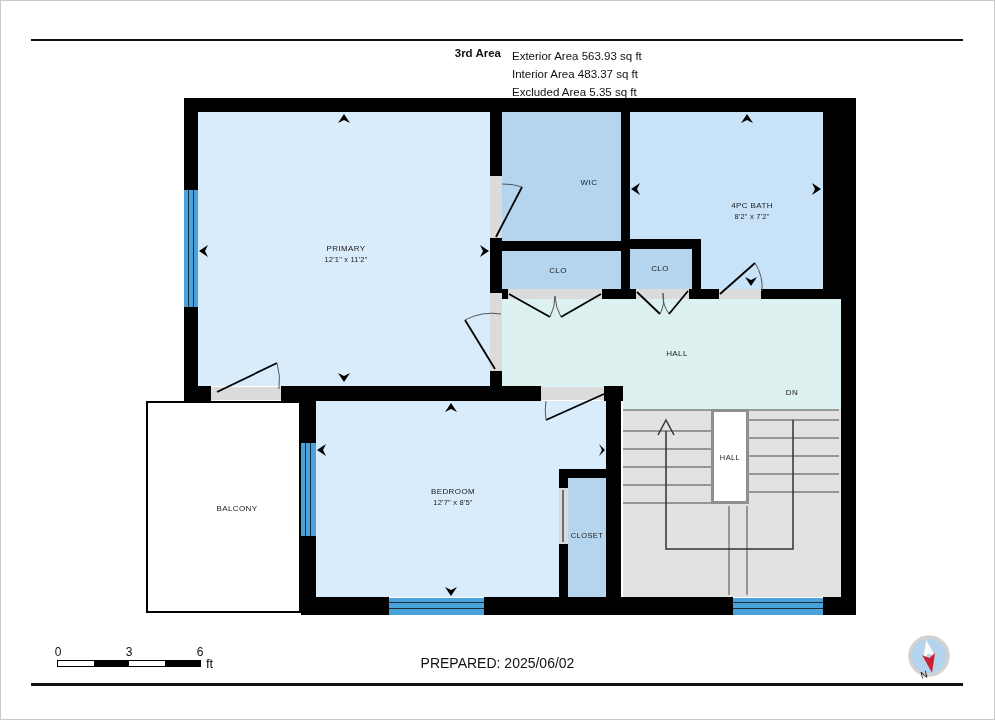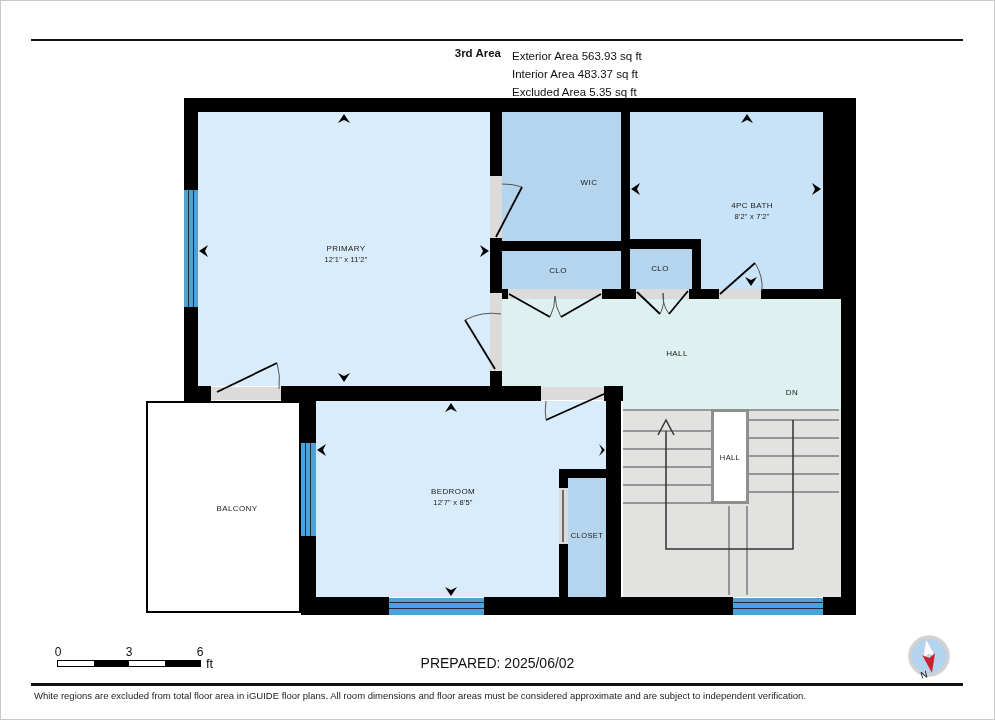--- a/index.html
+++ b/index.html
@@ -186,14 +186,13 @@
   <svg class="overlay" style="left:903px;top:631px" width="50" height="50" viewBox="0 0 50 50">
     <circle cx="25" cy="24" r="19" fill="#b3d3ee" stroke="#d2d2d2" stroke-width="3.5"></circle>
     <g transform="rotate(-10 25 24)">
       <polygon points="25,7 18.5,26 25,22 31.5,26" fill="#fdfdfd" stroke="#cfcfcf" stroke-width="0.5"></polygon>
       <polygon points="25,41 18.5,22 25,26 31.5,22" fill="#cc202e"></polygon>
     </g>
   </svg>
   <div class="nlabel">N</div>
 
   <div class="rule" style="top:682px;height:3px"></div>
-  <div class="disclaimer">White regions are excluded from total floor area in iGUIDE floor plans. All room dimensions and floor areas must be considered approximate and are subject to independent verification.</div>
 </div>
 
 </body></html>

